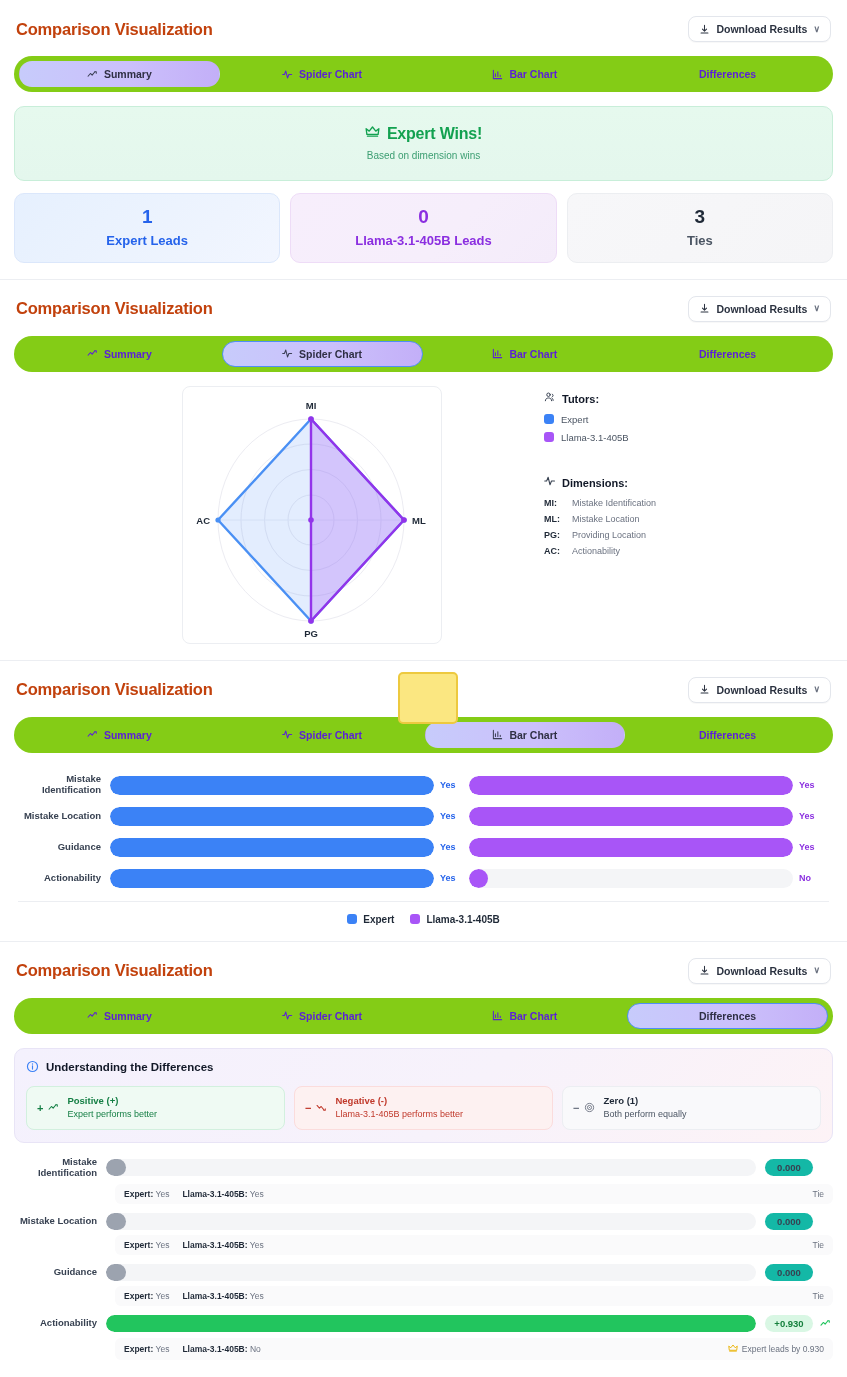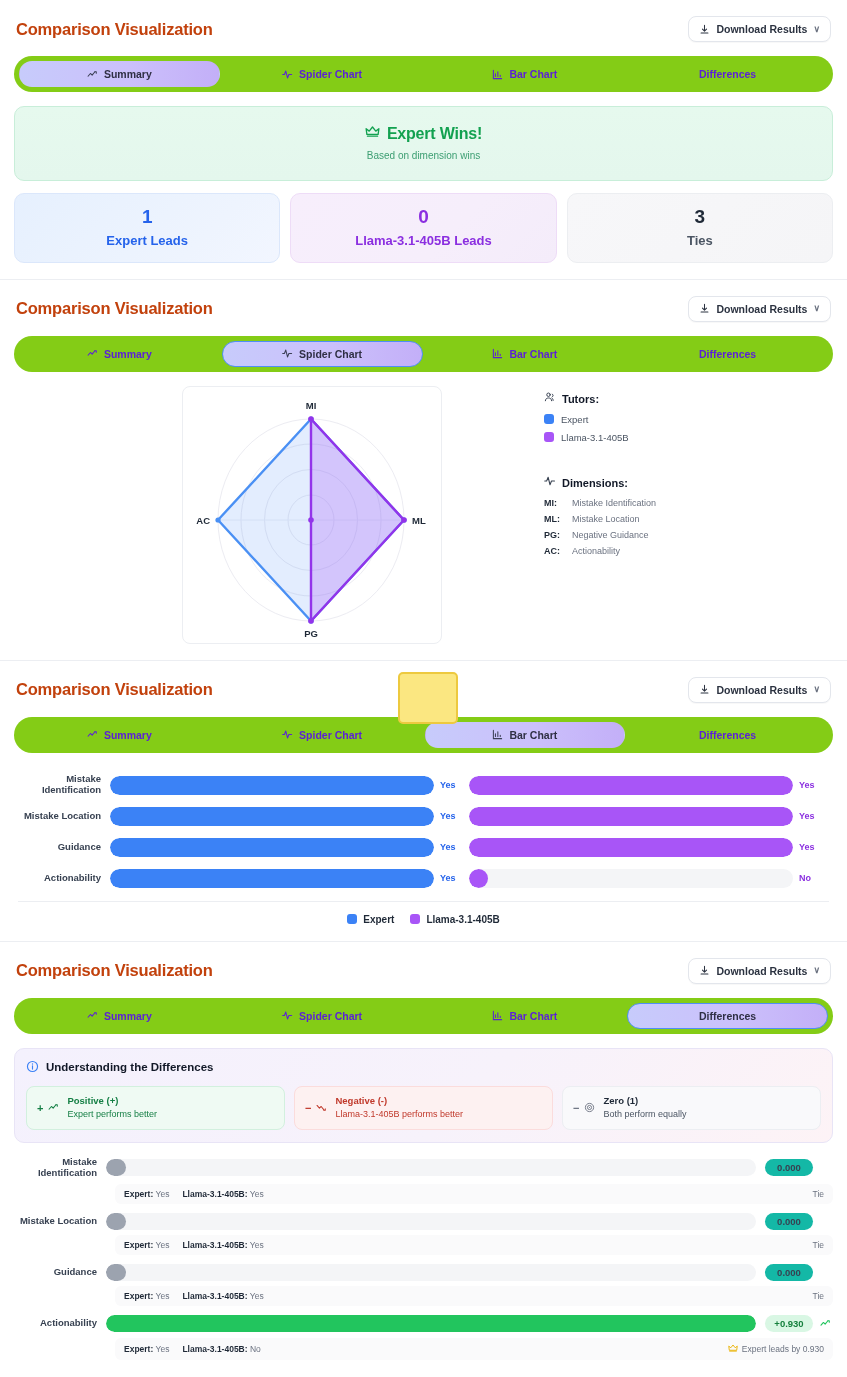--- a/index.html
+++ b/index.html
@@ -442,21 +442,21 @@
       <div class="dim-row">
         <span class="dim-key">MI:</span>
         <span>Mistake Identification</span>
       </div>
       <div class="dim-row">
         <span class="dim-key">ML:</span>
         <span>Mistake Location</span>
       </div>
       <div class="dim-row">
         <span class="dim-key">PG:</span>
-        <span>Negative Guidance</span>
+        <span>Providing Location</span>
       </div>
       <div class="dim-row">
         <span class="dim-key">AC:</span>
         <span>Actionability</span>
       </div>
     </div>
   </div>
 </section>
 
 <section class="panel">

